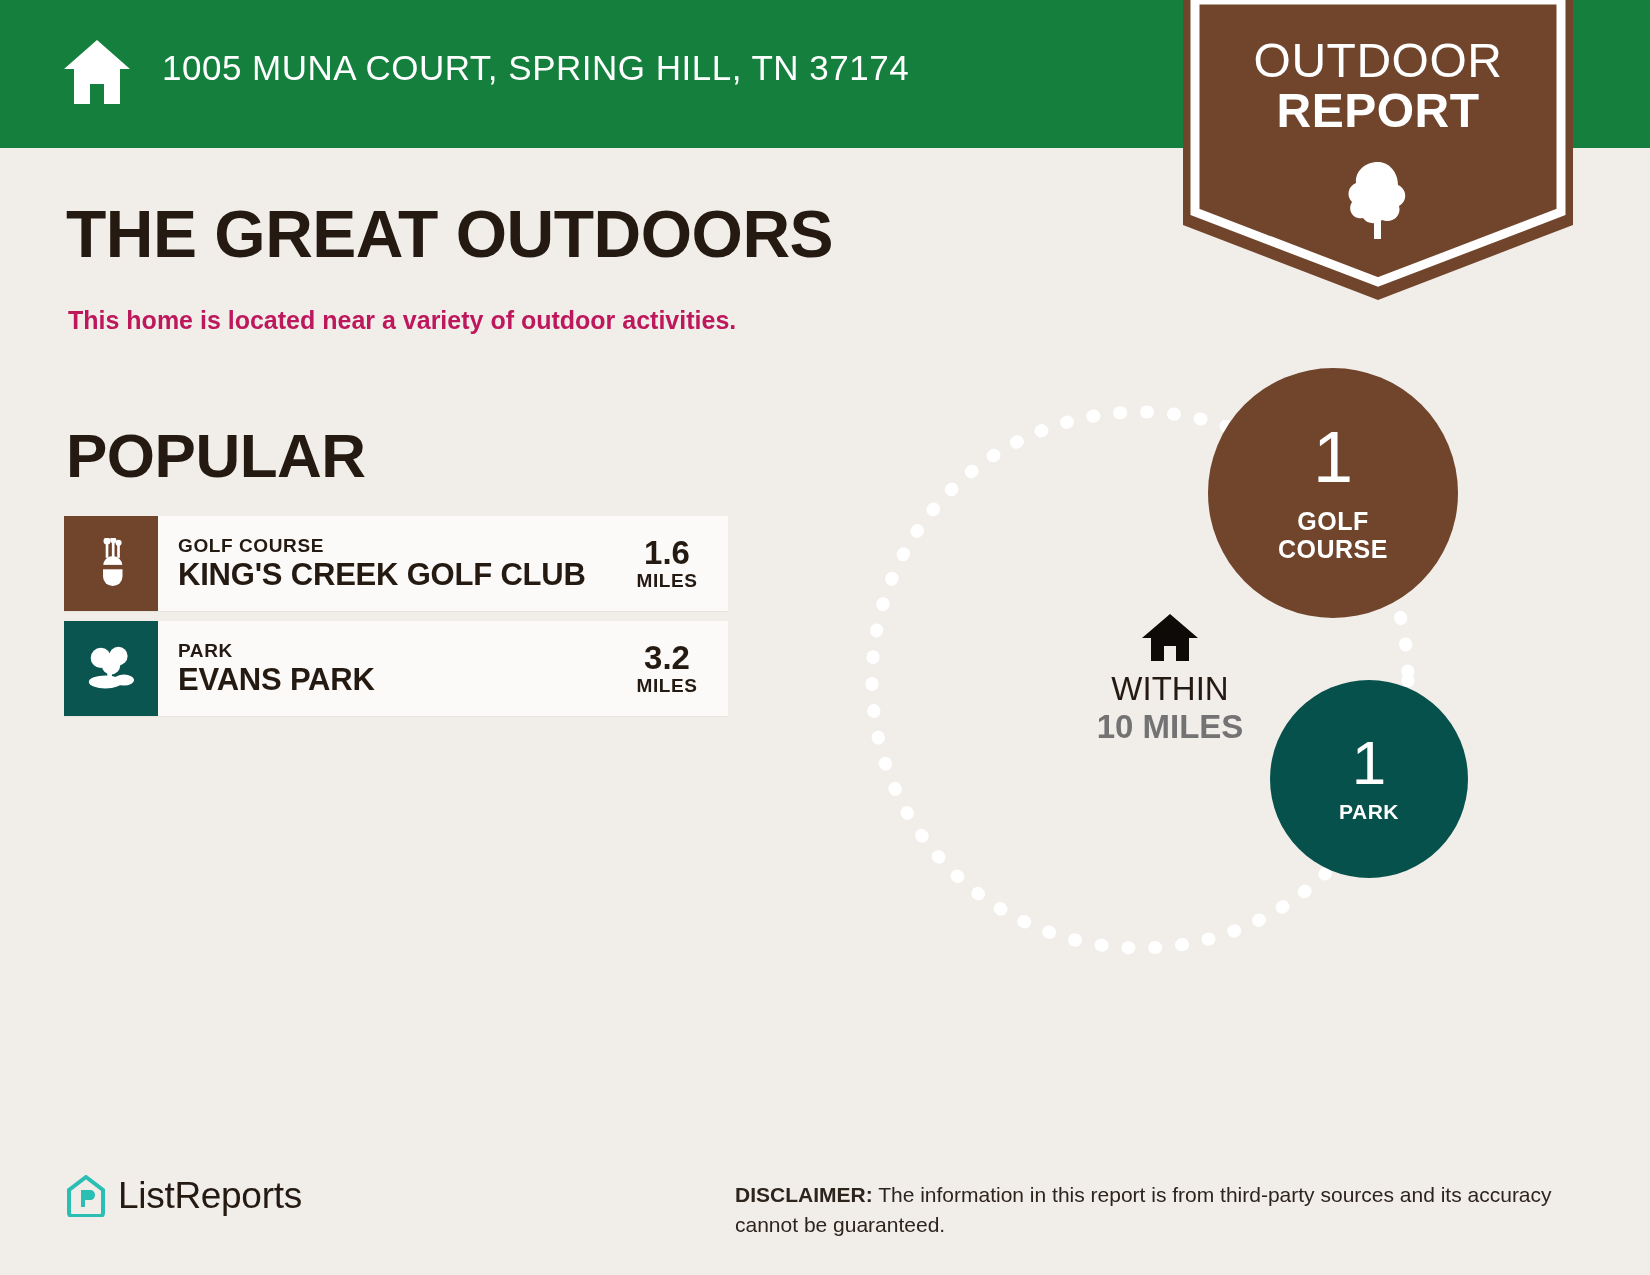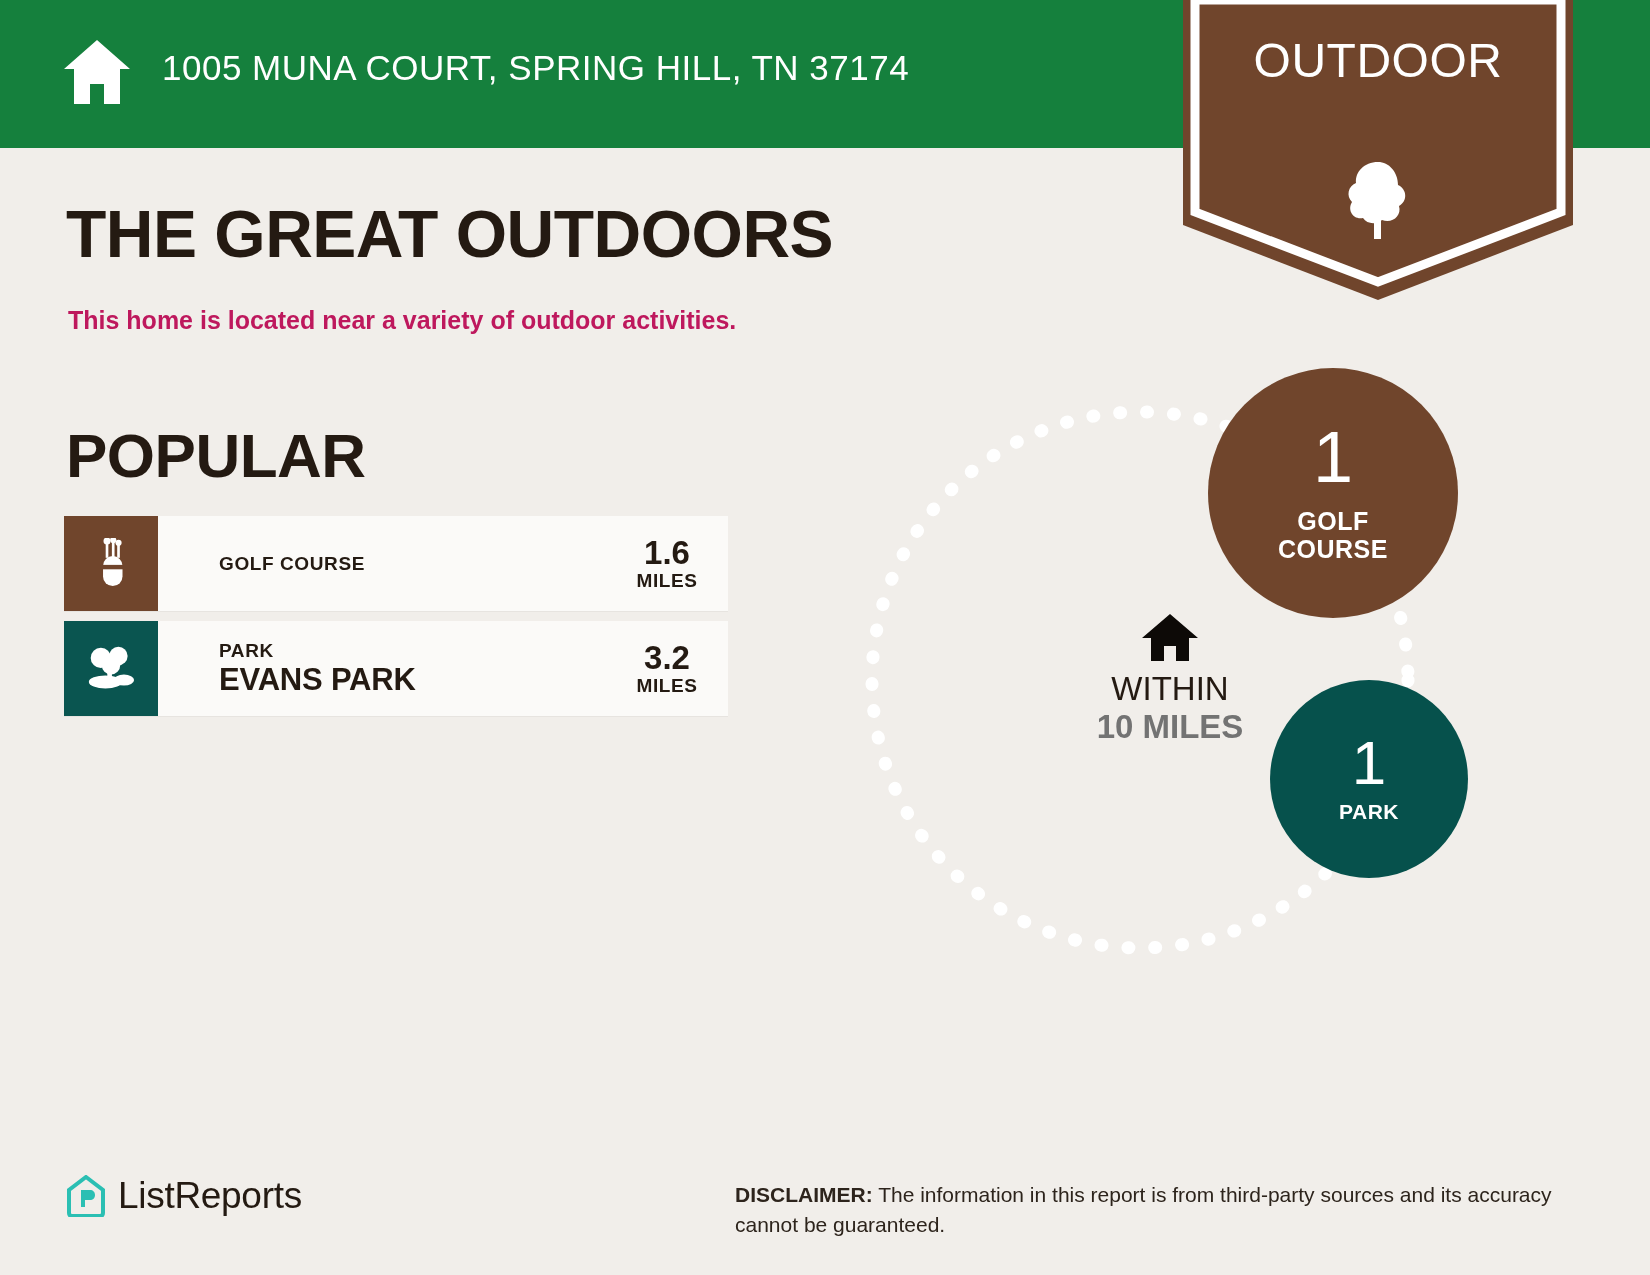--- a/index.html
+++ b/index.html
@@ -118,21 +118,20 @@
     top: 516px;
     width: 664px;
   }
   .row {
     display: flex;
     align-items: stretch;
     height: 95px;
     background: #fbfaf8;
     margin-bottom: 10px;
     box-shadow: 0 1px 0 rgba(0,0,0,0.04);
-    gap: 41px;
   }
   .row-icon {
     width: 94px;
     min-width: 94px;
     display: flex;
     align-items: center;
     justify-content: center;
   }
   .row-icon.golf { background: #70452c; }
   .row-icon.park { background: #0a5550; }
@@ -297,20 +296,21 @@
   </svg>
   <div class="header-address">1005 MUNA COURT, SPRING HILL, TN 37174</div>
 </div>
 
 <div class="banner"></div>
 <svg class="banner-outline" viewBox="0 0 390 300" preserveAspectRatio="none">
   <polygon points="12,0 378,0 378,212 195,282 12,212" fill="none" stroke="#ffffff" stroke-width="9"></polygon>
 </svg>
 <div class="banner-text">
   <div>OUTDOOR</div>
+  <div class="line2">REPORT</div>
 </div>
 <svg class="banner-tree" viewBox="0 0 72 80">
   <path d="M36 2 C22 2 13 12 14 23 C6 26 4 36 10 42 C5 50 11 60 21 58 C25 64 34 65 40 60 C50 64 60 56 57 46 C66 41 65 29 56 25 C56 12 47 2 36 2 Z" fill="#ffffff"></path>
   <rect x="32" y="52" width="7" height="27" fill="#ffffff"></rect>
 </svg>
 
 <div class="title-main">THE GREAT OUTDOORS</div>
 <div class="subtitle">This home is located near a variety of outdoor activities.</div>
 <div class="section-title">POPULAR</div>
 
@@ -325,20 +325,21 @@
         <rect x="27" y="2" width="3" height="20" fill="#ffffff"></rect>
         <circle cx="28.5" cy="2" r="3.5" fill="#ffffff"></circle>
         <rect x="33" y="6" width="3" height="16" fill="#ffffff"></rect>
         <circle cx="34.5" cy="5" r="3.5" fill="#ffffff"></circle>
         <rect x="14" y="30" width="26" height="5" fill="#70452c"></rect>
       </svg>
     </div>
     <div class="row-body">
       <div class="row-labels">
         <div class="row-category">GOLF COURSE</div>
+        <div class="row-name">KING'S CREEK GOLF CLUB</div>
       </div>
       <div class="row-dist">
         <div class="row-dist-value">1.6</div>
         <div class="row-dist-unit">MILES</div>
       </div>
     </div>
   </div>
 
   <div class="row">
     <div class="row-icon park">

